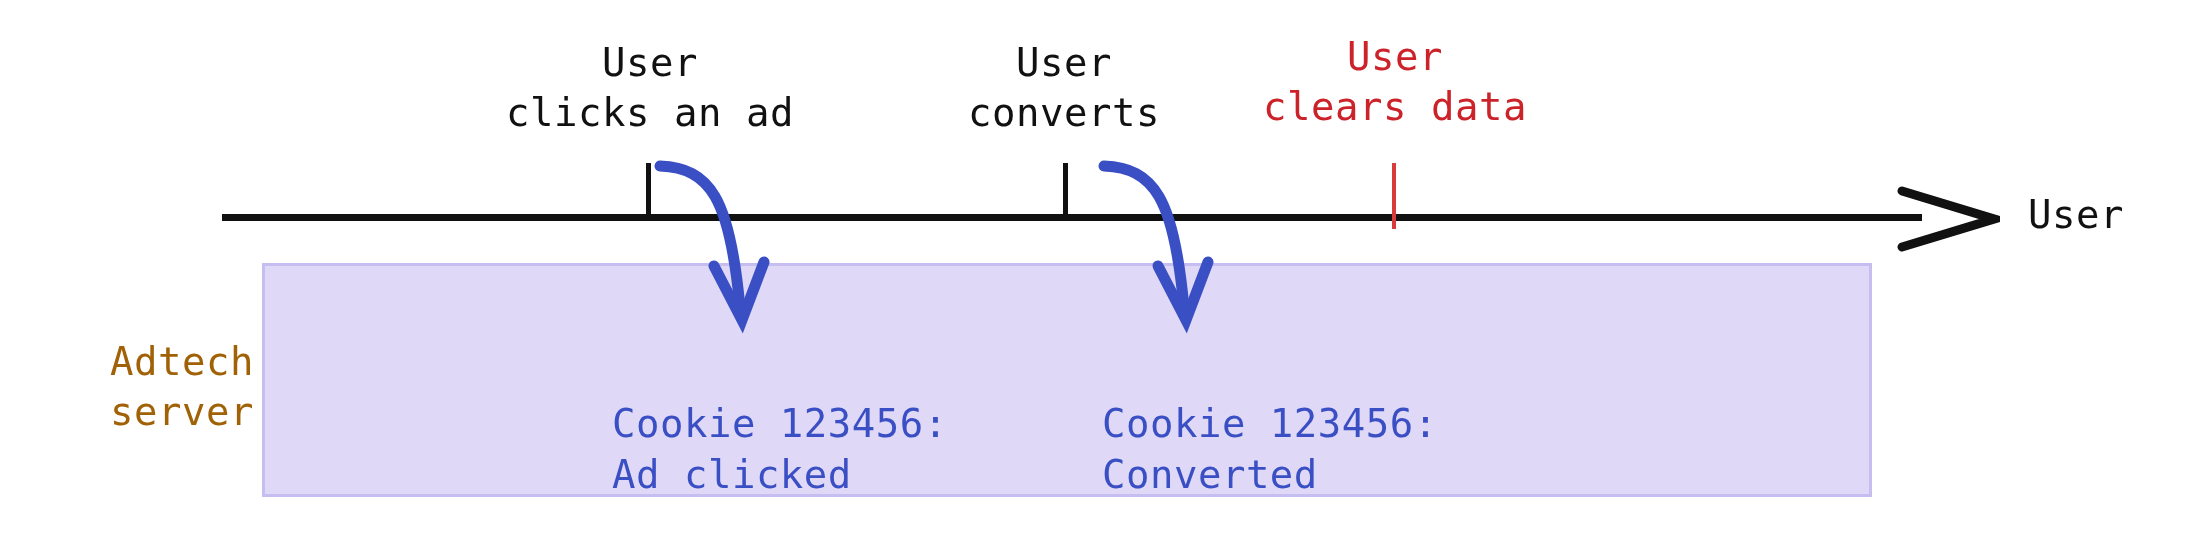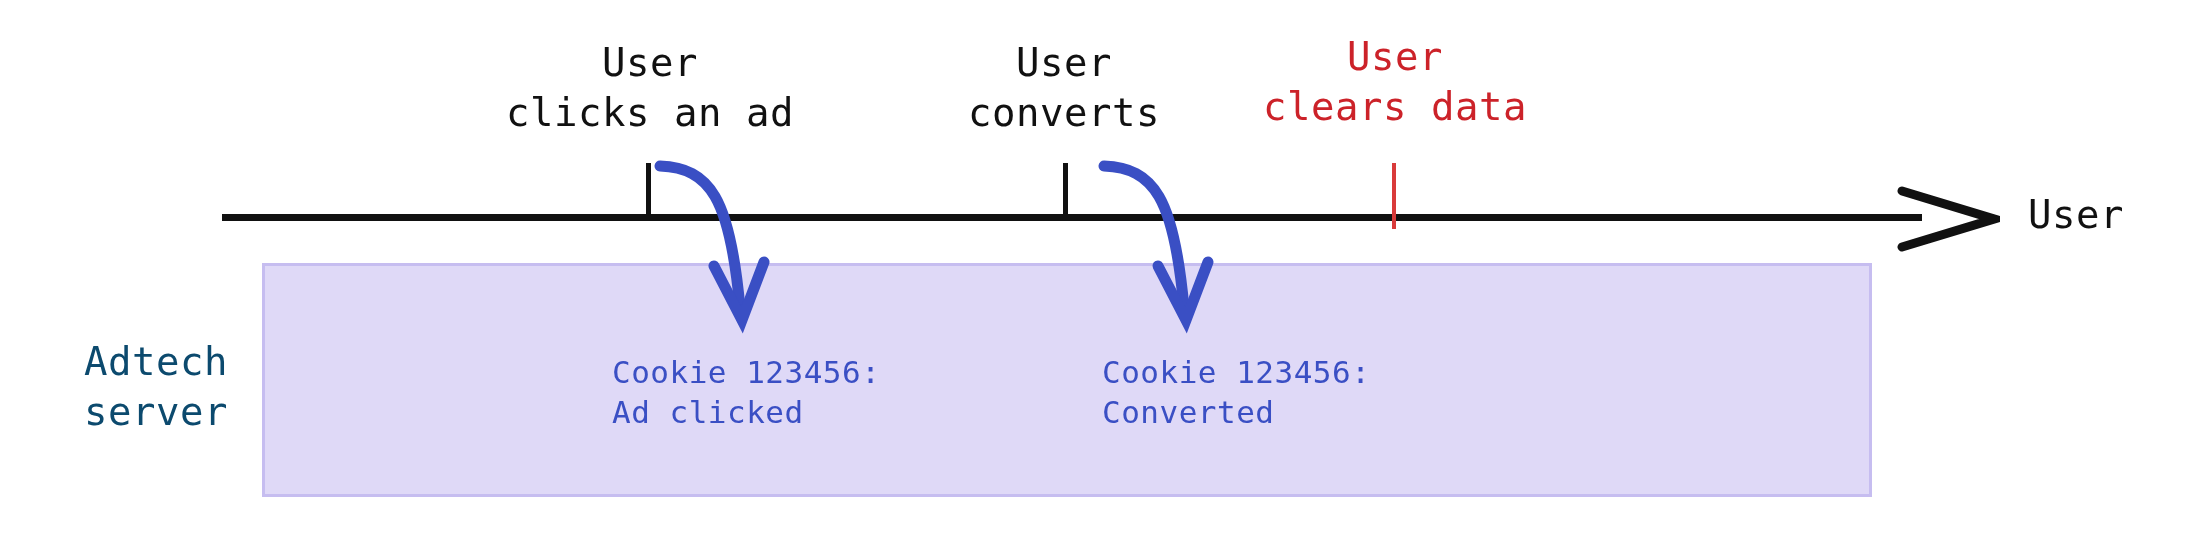--- a/index.html
+++ b/index.html
@@ -28,22 +28,22 @@
     background: #dfd9f7;
     border: 3px solid #c6bdf0;
     box-sizing: border-box;
   }
 
   .server-label {
     position: absolute;
     left: 58px;
     top: 337px;
     width: 196px;
-    text-align: center;
-    color: #0c4a6e;
+    text-align: right;
+    color: #a16207;
     font-size: 39px;
     line-height: 1.27;
     letter-spacing: 0.5px;
     white-space: pre-line;
   }
 
   
   .timeline-line {
     position: absolute;
     left: 222px;
@@ -102,24 +102,25 @@
     position: absolute;
     pointer-events: none;
   }
   .curve-arrow-1 { left: 652px; top: 158px; width: 190px; height: 190px; }
   .curve-arrow-2 { left: 1096px; top: 158px; width: 190px; height: 190px; }
 
   
   .log-entry {
     position: absolute;
     color: #3a4fc4;
-    font-size: 31px;
+    font-size: 39px;
     line-height: 1.30;
     letter-spacing: 0.5px;
     white-space: pre-line;
+    margin-top: 47px;
   }
   .log-entry-1 { left: 612px;  top: 352px; }
   .log-entry-2 { left: 1102px; top: 352px; }
 </style>
 </head>
 <body>
 
 <div id="stage">
 
   <div class="server-band"></div>

